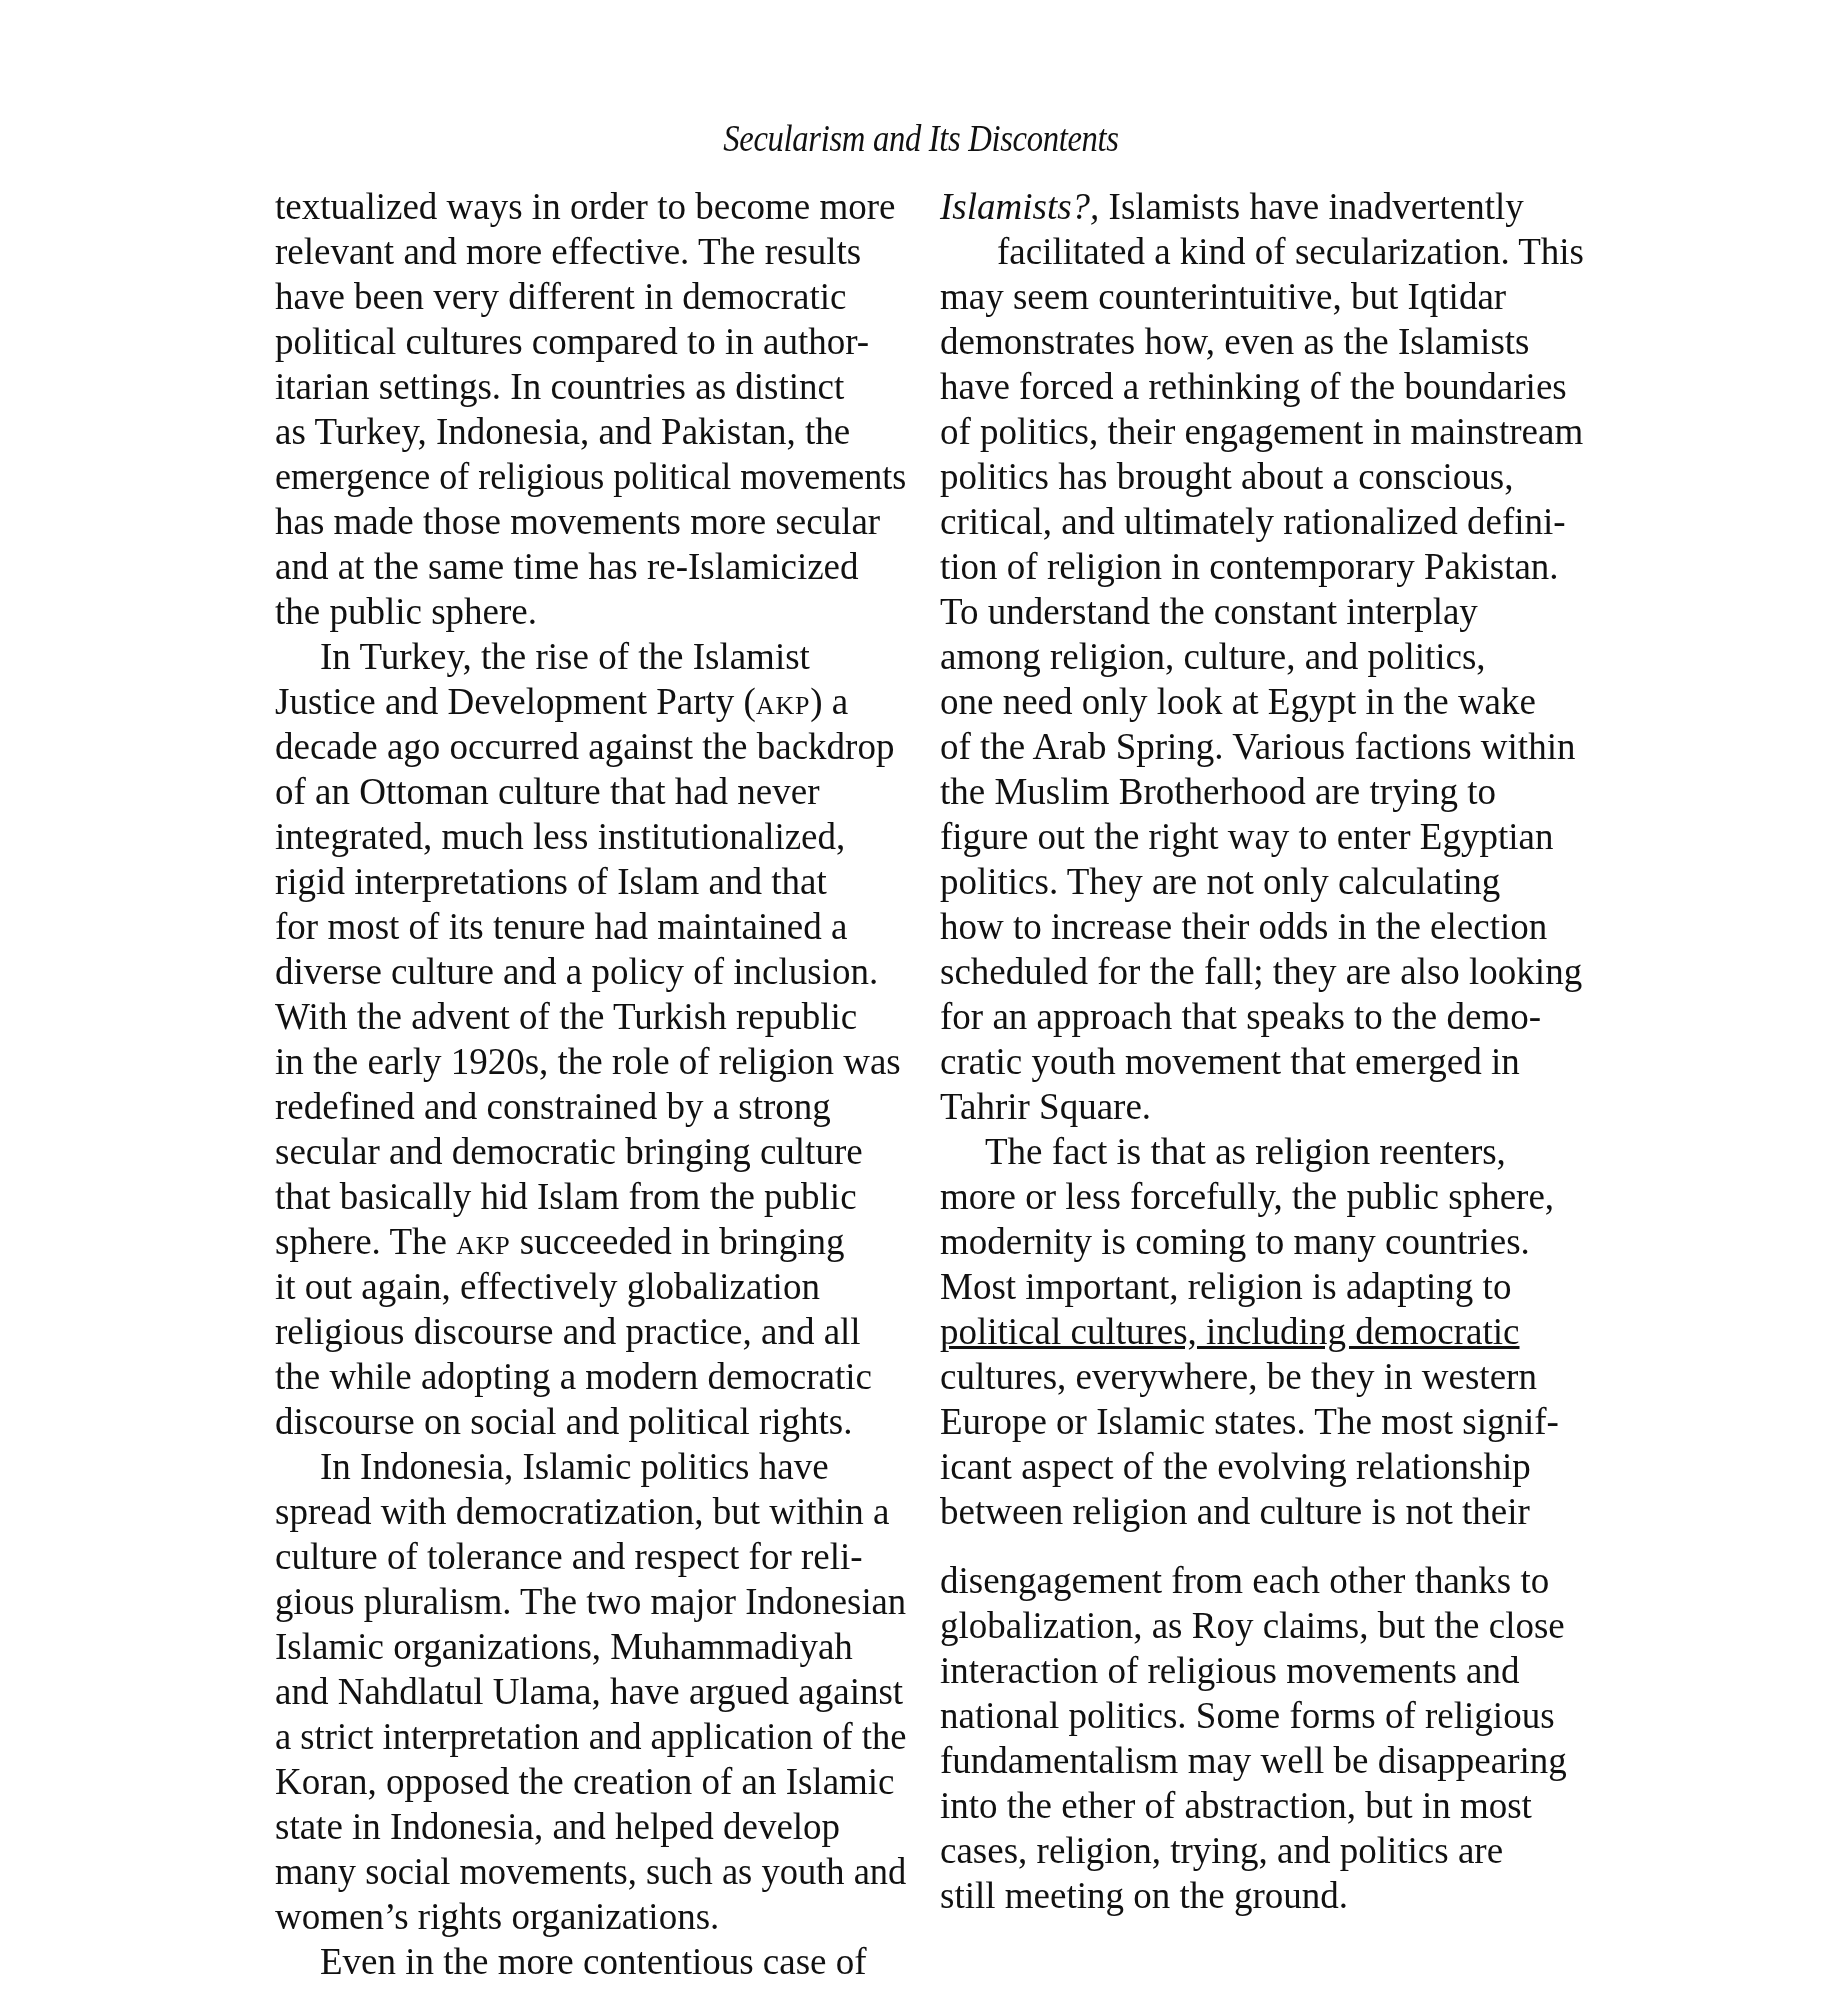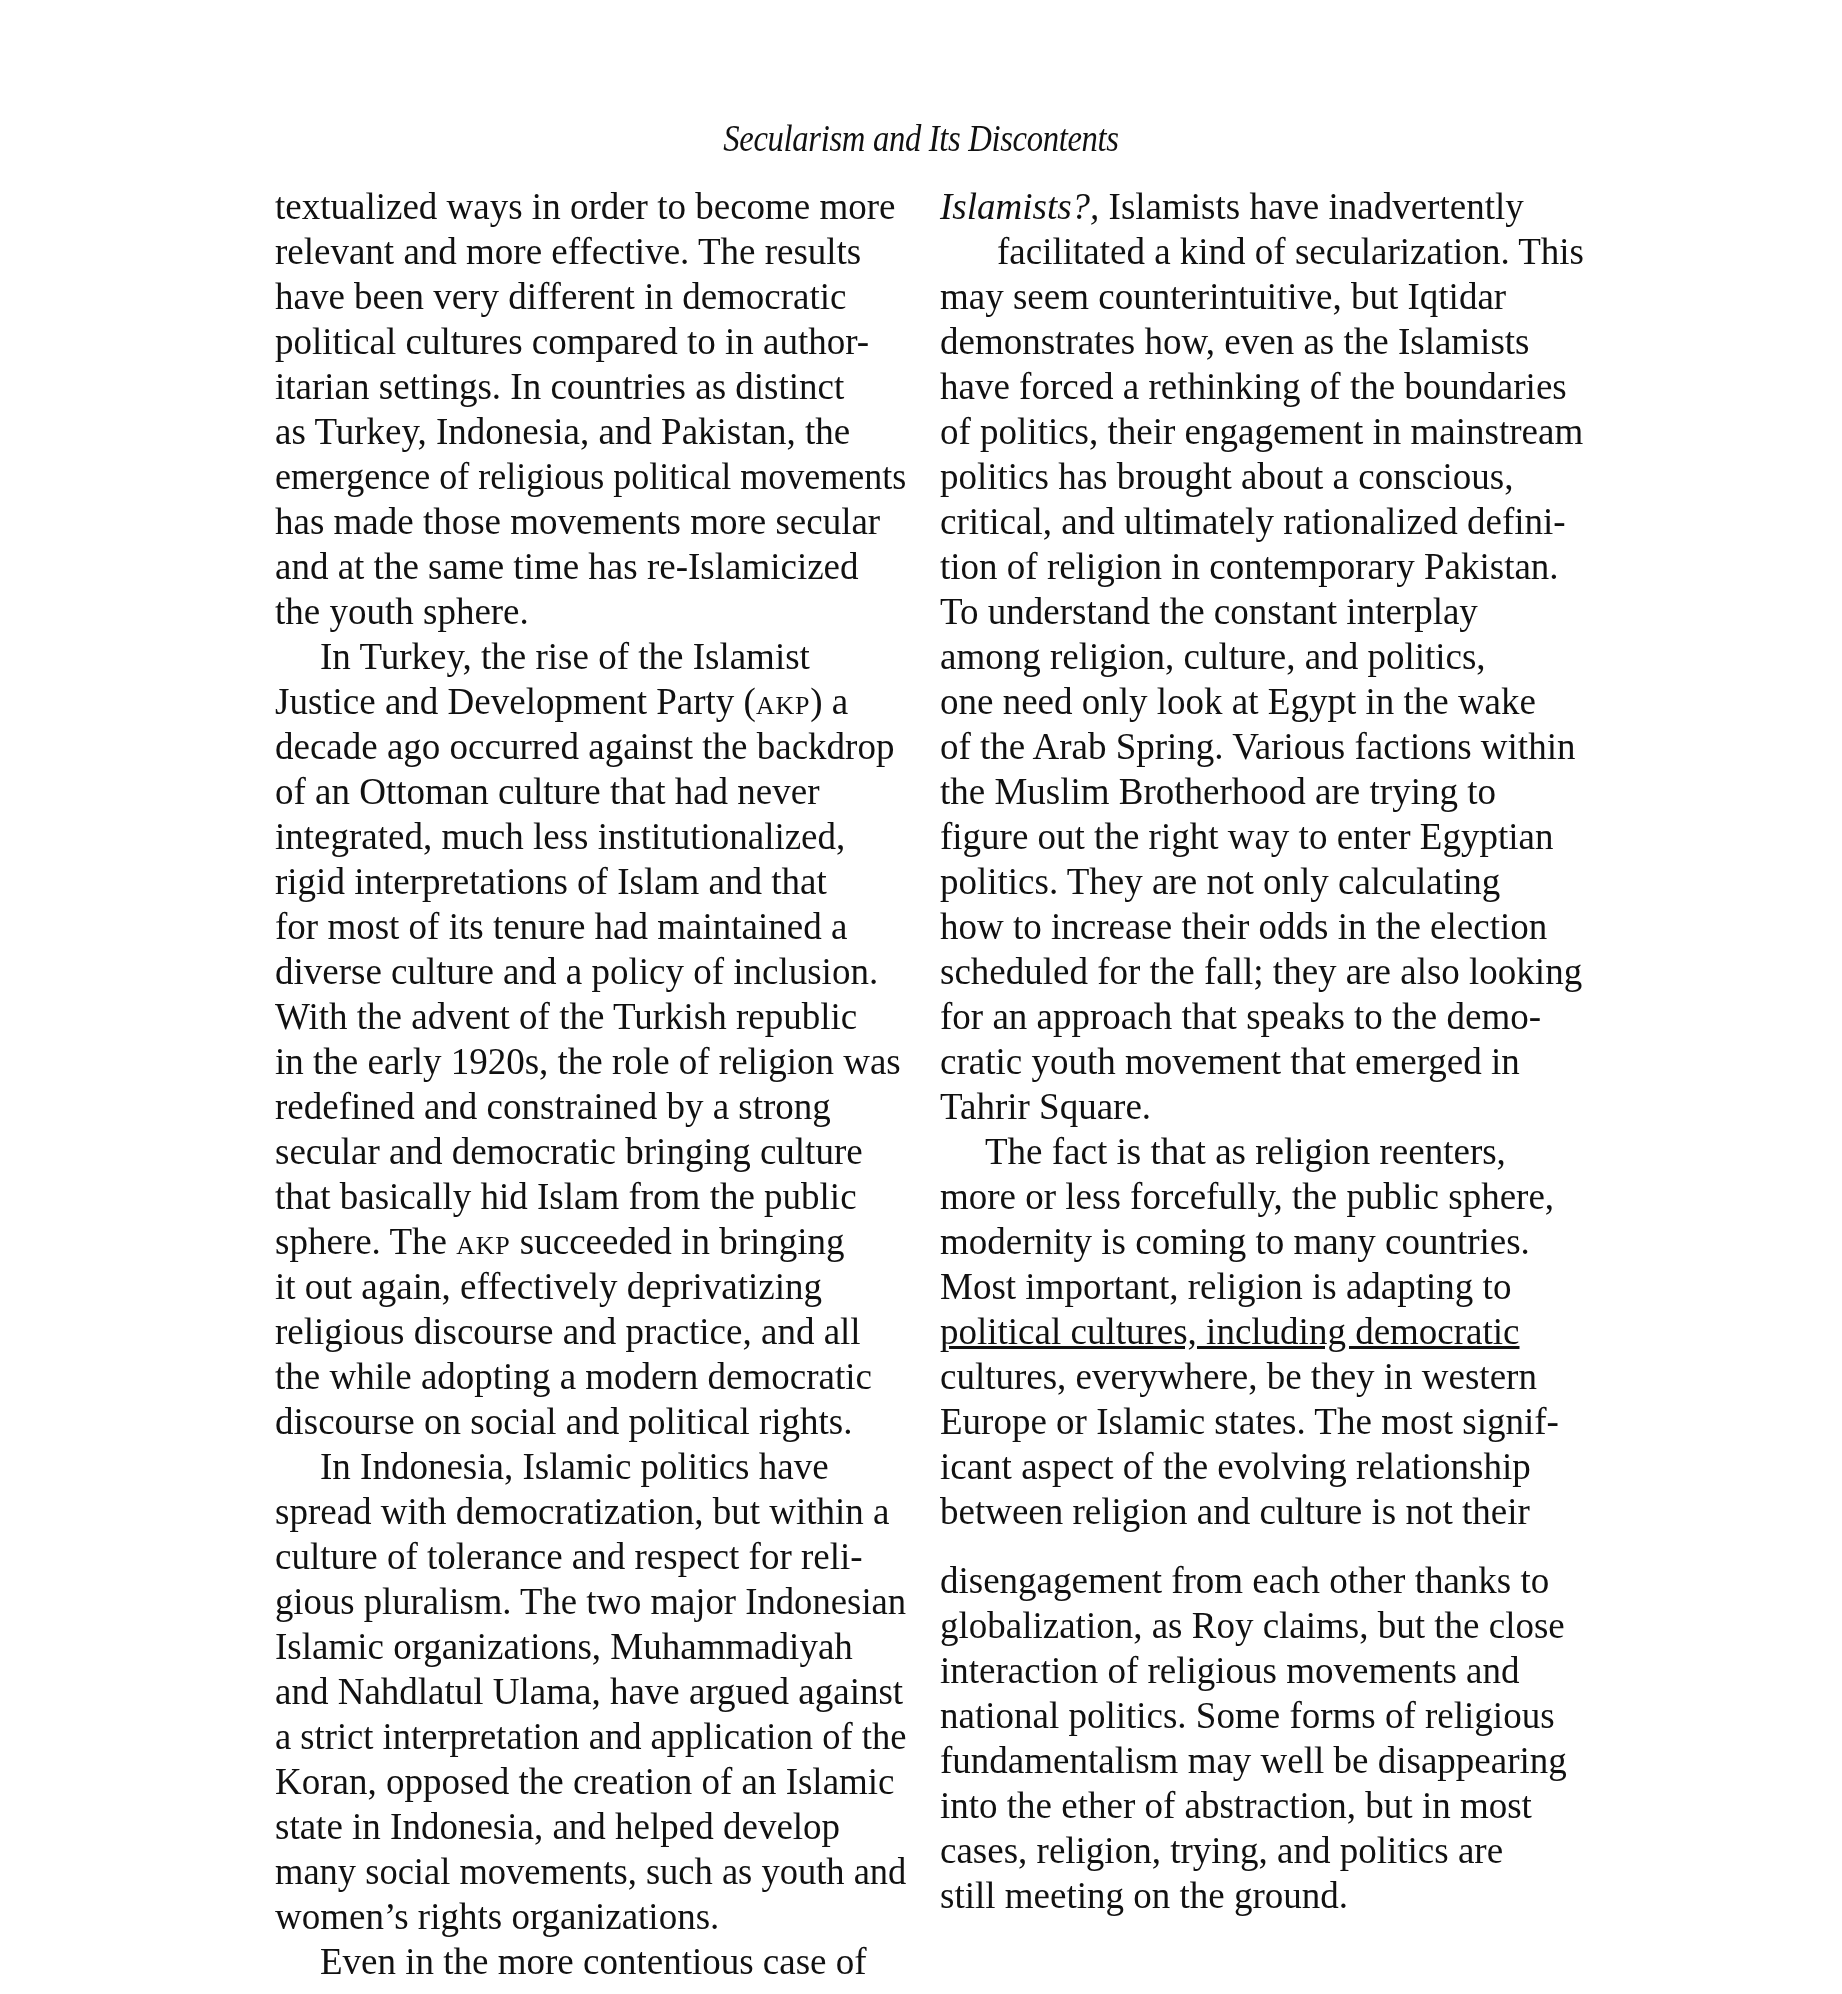--- a/index.html
+++ b/index.html
@@ -25,36 +25,36 @@
   <div class="col left" id="col-left">
       <span class="line" style="transform: scaleX(1);"><span>textualized ways in order to become more</span></span>
       <span class="line" style="transform: scaleX(1);"><span>relevant and more effective. The results</span></span>
       <span class="line" style="transform: scaleX(1);"><span>have been very different in democratic</span></span>
       <span class="line" style="transform: scaleX(1);"><span>political cultures compared to in author-</span></span>
       <span class="line" style="transform: scaleX(1);"><span>itarian settings. In countries as distinct</span></span>
       <span class="line" style="transform: scaleX(1);"><span>as Turkey, Indonesia, and Pakistan, the</span></span>
       <span class="line" style="transform: scaleX(0.973342);"><span>emergence of religious political movements</span></span>
       <span class="line" style="transform: scaleX(1);"><span>has made those movements more secular</span></span>
       <span class="line" style="transform: scaleX(1);"><span>and at the same time has re-Islamicized</span></span>
-      <span class="line"><span>the youth sphere.</span></span>
+      <span class="line"><span>the public sphere.</span></span>
       <span class="line indent" style="transform: scaleX(1);"><span>In Turkey, the rise of the Islamist</span></span>
       <span class="line" style="transform: scaleX(1);"><span>Justice and Development Party (</span><span class="sc">AKP</span><span>) a</span></span>
       <span class="line" style="transform: scaleX(1);"><span>decade ago occurred against the backdrop</span></span>
       <span class="line" style="transform: scaleX(1);"><span>of an Ottoman culture that had never</span></span>
       <span class="line" style="transform: scaleX(1);"><span>integrated, much less institutionalized,</span></span>
       <span class="line" style="transform: scaleX(1);"><span>rigid interpretations of Islam and that</span></span>
       <span class="line" style="transform: scaleX(1);"><span>for most of its tenure had maintained a</span></span>
       <span class="line" style="transform: scaleX(1);"><span>diverse culture and a policy of inclusion.</span></span>
       <span class="line" style="transform: scaleX(1);"><span>With the advent of the Turkish republic</span></span>
       <span class="line" style="transform: scaleX(1);"><span>in the early 1920s, the role of religion was</span></span>
       <span class="line" style="transform: scaleX(1);"><span>redefined and constrained by a strong</span></span>
       <span class="line" style="transform: scaleX(1);"><span>secular and democratic bringing culture</span></span>
       <span class="line" style="transform: scaleX(1);"><span>that basically hid Islam from the public</span></span>
       <span class="line" style="transform: scaleX(1);"><span>sphere. The </span><span class="sc">AKP</span><span> succeeded in bringing</span></span>
-      <span class="line" style="transform: scaleX(1);"><span>it out again, effectively deprivatizing</span></span>
+      <span class="line" style="transform: scaleX(1);"><span>it out again, effectively globalization</span></span>
       <span class="line" style="transform: scaleX(1);"><span>religious discourse and practice, and all</span></span>
       <span class="line" style="transform: scaleX(1);"><span>the while adopting a modern democratic</span></span>
       <span class="line"><span>discourse on social and political rights.</span></span>
       <span class="line indent" style="transform: scaleX(1);"><span>In Indonesia, Islamic politics have</span></span>
       <span class="line" style="transform: scaleX(1);"><span>spread with democratization, but within a</span></span>
       <span class="line" style="transform: scaleX(1);"><span>culture of tolerance and respect for reli-</span></span>
       <span class="line" style="transform: scaleX(0.991788);"><span>gious pluralism. The two major Indonesian</span></span>
       <span class="line" style="transform: scaleX(1);"><span>Islamic organizations, Muhammadiyah</span></span>
       <span class="line" style="transform: scaleX(1);"><span>and Nahdlatul Ulama, have argued against</span></span>
       <span class="line" style="transform: scaleX(0.988043);"><span>a strict interpretation and application of the</span></span>

